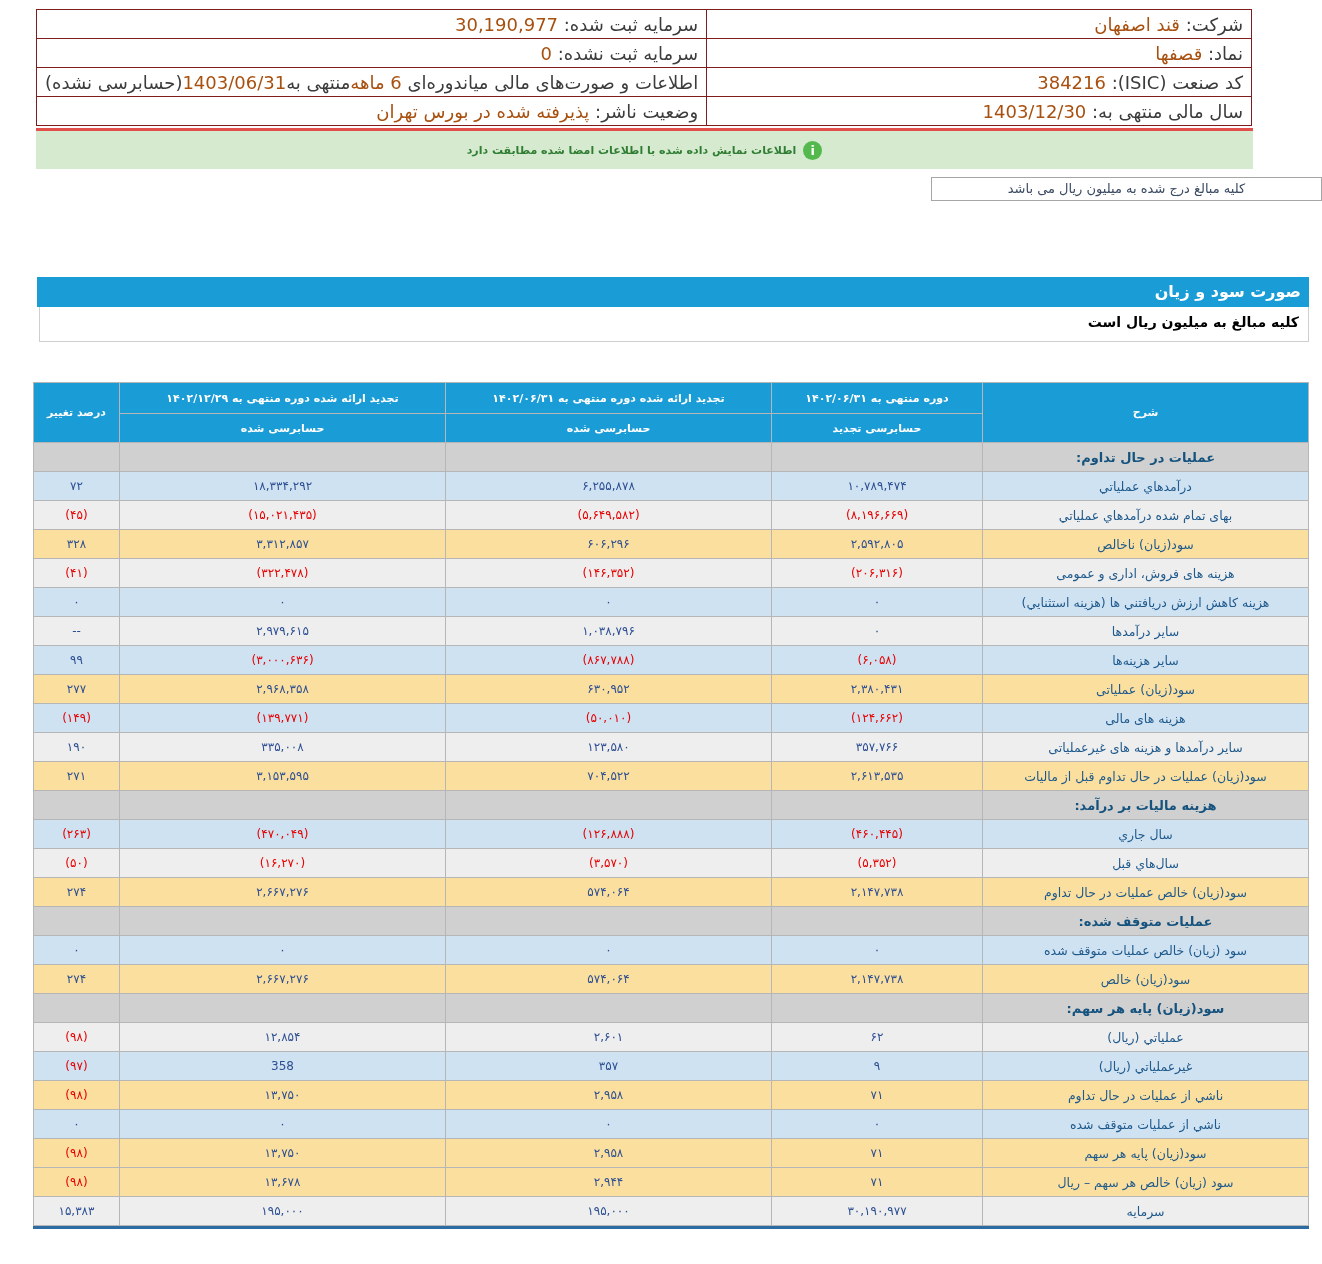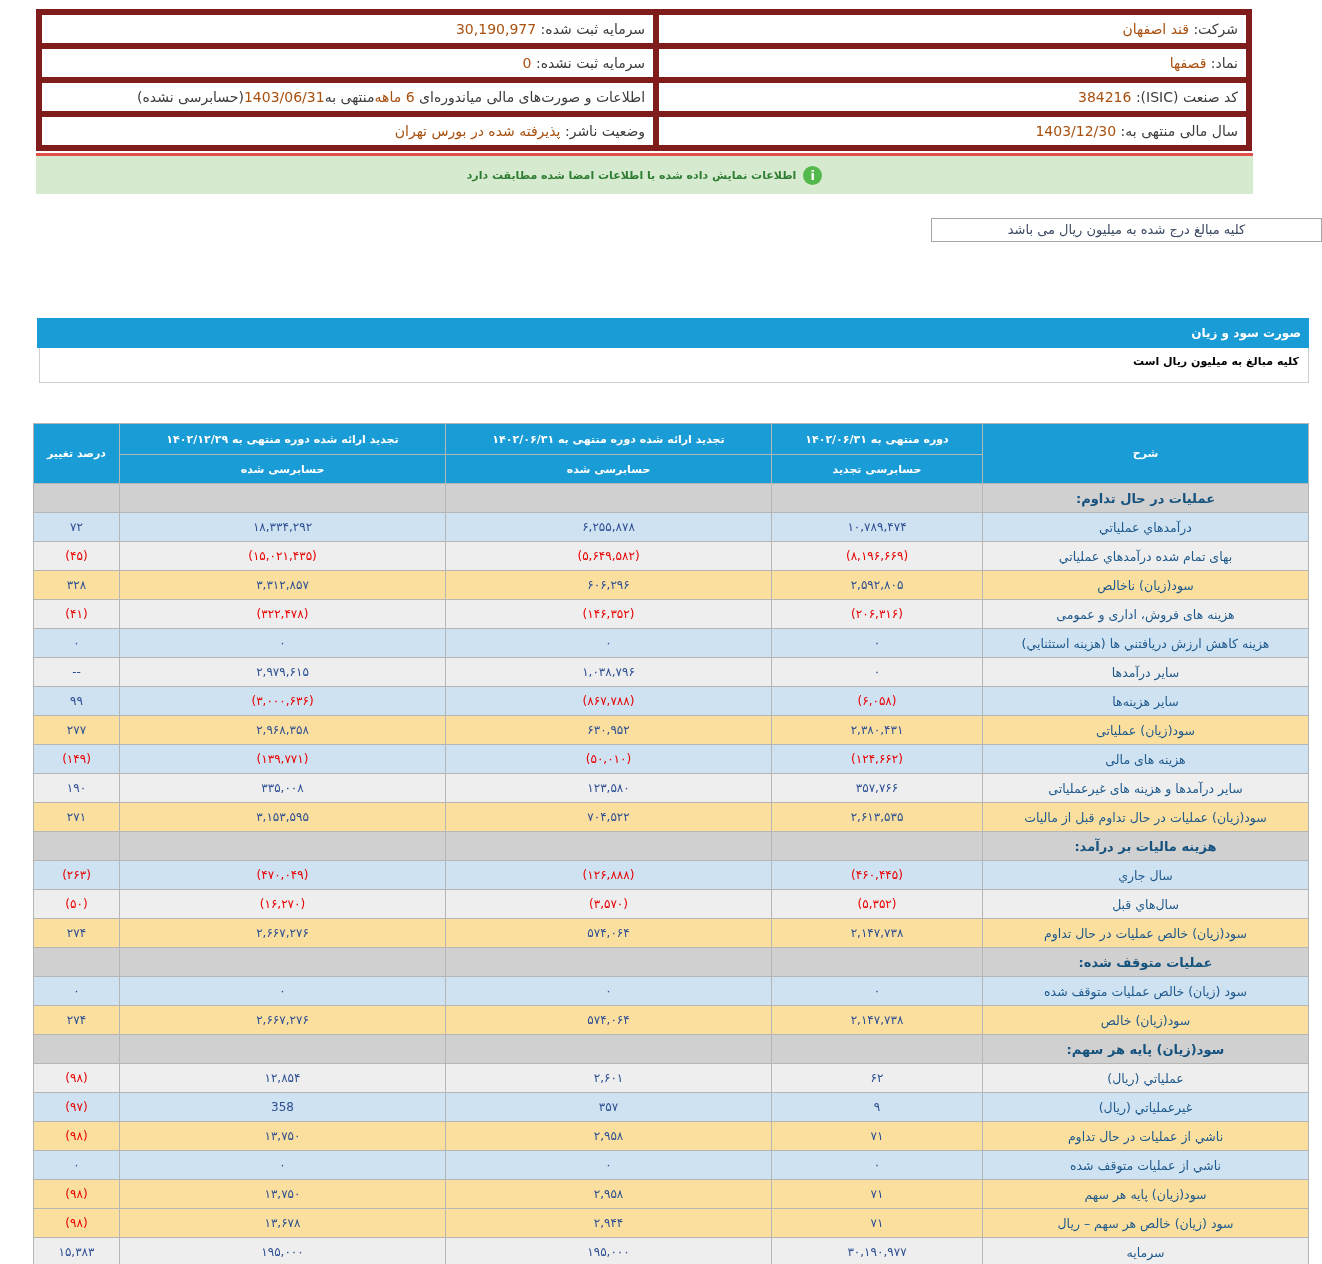--- a/index.html
+++ b/index.html
@@ -1,43 +1,43 @@
 <!DOCTYPE html>
 <html dir="rtl" lang="fa"><head>
 <meta charset="utf-8">
 <style>
   html,body{margin:0;padding:0;background:#ffffff;}
   body{width:1322px;min-height:1264px;font-family:"DejaVu Sans",sans-serif;}
   .page{width:1322px;position:relative;}
 
   
   .info-table{border-collapse:collapse;width:1216px;margin:9px 70px 0 0;border:1px solid #e3e3e3;}
-  .info-table td{border:6px solid #7f1d1d;height:28px;vertical-align:middle;
-    font-size:14px;text-align:right;padding:0 8px;white-space:nowrap;}
+  .info-table td{border:1px solid #7f1d1d;height:28px;vertical-align:middle;
+    font-size:18px;text-align:right;padding:0 8px;white-space:nowrap;}
   .info-table td.right-col{width:49%;margin-top:32px;}
   .info-table td.left-col{width:51%;}
   .lbl{color:#3c3c3c;}
   .val{color:#a8500f;}
 
   
   .green-bar{width:1217px;margin:2px 69px 0 0;height:38px;background:#d6ead0;
     border-top:3px solid #e2504c;display:flex;align-items:center;justify-content:center;gap:7px;}
   .green-bar .txt{color:#2f7d32;font-size:11px;font-weight:bold;}
   .info-icon{width:19px;height:19px;border-radius:50%;background:#53b94c;color:#fff;
     font-size:13px;font-weight:bold;display:flex;align-items:center;justify-content:center;flex:0 0 auto;}
 
   
-  .amount-box{width:389px;margin:24px 0 0 0;height:22px;line-height:22px;border:1px solid #a6a6a6;
+  .amount-box{width:389px;margin:8px 0 0 0;height:22px;line-height:22px;border:1px solid #a6a6a6;
     text-align:center;font-size:13px;color:#3b4a63;}
 
   
   .section-bar{width:1264px;margin:76px 13px 0 0;height:30px;line-height:30px;background:#1a9cd6;
-    color:#ffffff;font-weight:bold;font-size:12px;padding-right:8px;}
+    color:#ffffff;font-weight:bold;font-size:16px;padding-right:8px;}
   .units-strip{width:1270px;margin:0 13px 0 0;height:35px;border:1px solid #cfcfcf;border-top:none;
-    font-weight:bold;font-size:11px;color:#000;padding:7px 9px 0 0;box-sizing:border-box;}
+    font-weight:bold;font-size:14px;color:#000;padding:7px 9px 0 0;box-sizing:border-box;}
 
   
   .statement{width:1272px;margin:40px 13px 0 0;border-collapse:separate;border-spacing:1px;
     background:#b6b6b6;border-bottom:3px solid #2d6ca2;table-layout:fixed;}
   .statement th{background:#1a9cd6;color:#ffffff;font-weight:bold;font-size:11px;
     text-align:center;vertical-align:middle;padding:2px 4px;}
   .statement thead tr:first-child th{height:26px;}
   .statement thead tr:last-child th{height:24px;}
   .statement td{height:28px;vertical-align:middle;font-size:12.5px;padding:0 8px;background:#fff;}
   .statement td.desc{text-align:center;color:#1f5a8d;}

